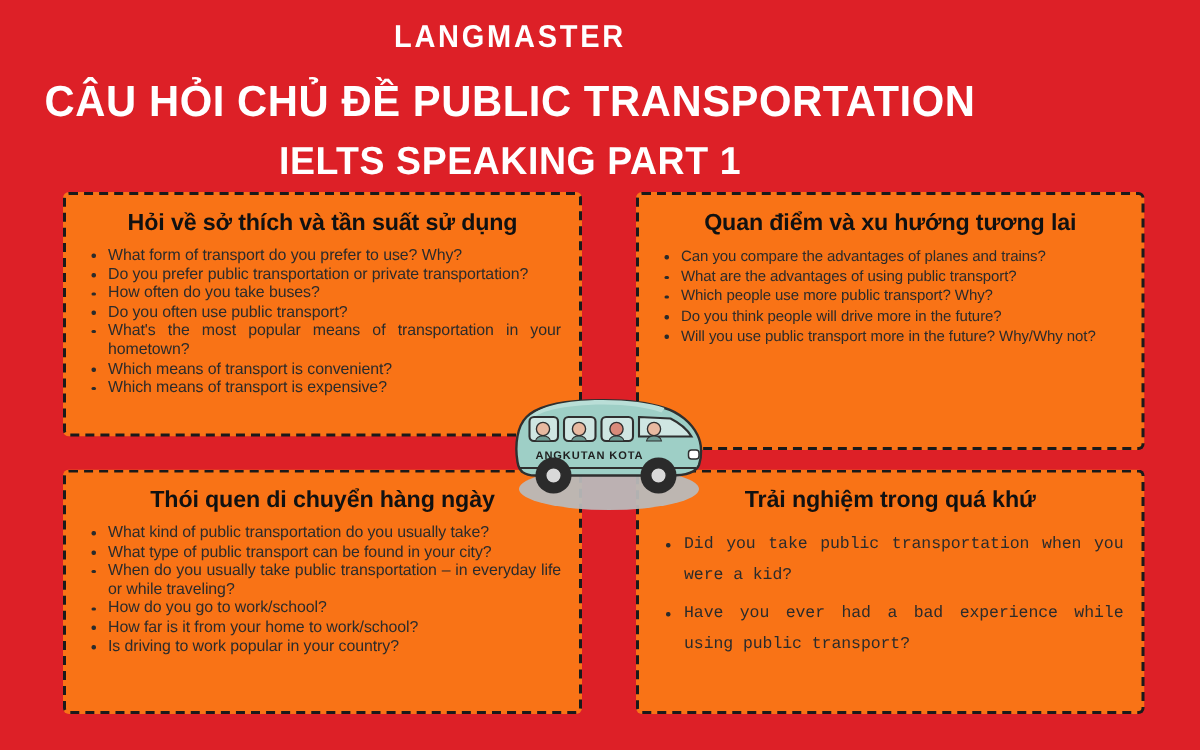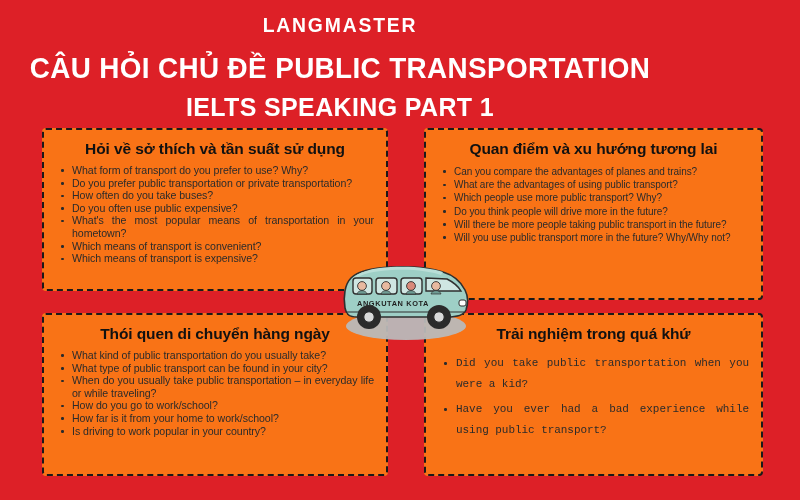--- a/index.html
+++ b/index.html
@@ -157,35 +157,34 @@
     <div class="title-line1">CÂU HỎI CHỦ ĐỀ PUBLIC TRANSPORTATION</div>
     <div class="title-line2">IELTS SPEAKING PART 1</div>
   </div>
 
   <div class="card card-tl">
     <div class="card-title">Hỏi về sở thích và tần suất sử dụng</div>
     <ul class="q-list">
       <li class="q-item">What form of transport do you prefer to use? Why?</li>
       <li class="q-item">Do you prefer public transportation or private transportation?</li>
       <li class="q-item">How often do you take buses?</li>
-      <li class="q-item">Do you often use public expensive?</li>
+      <li class="q-item">Do you often use public transport?</li>
       <li class="q-item">What's the most popular means of transportation in your hometown?</li>
       <li class="q-item">Which means of transport is convenient?</li>
       <li class="q-item">Which means of transport is expensive?</li>
     </ul>
   </div>
 
   <div class="card card-tr">
     <div class="card-title">Quan điểm và xu hướng tương lai</div>
     <ul class="q-list">
       <li class="q-item">Can you compare the advantages of planes and trains?</li>
       <li class="q-item">What are the advantages of using public transport?</li>
       <li class="q-item">Which people use more public transport? Why?</li>
       <li class="q-item">Do you think people will drive more in the future?</li>
-      <li class="q-item">Will there be more people taking public transport in the future?</li>
       <li class="q-item">Will you use public transport more in the future? Why/Why not?</li>
     </ul>
   </div>
 
   <div class="card card-bl">
     <div class="card-title">Thói quen di chuyển hàng ngày</div>
     <ul class="q-list">
       <li class="q-item">What kind of public transportation do you usually take?</li>
       <li class="q-item">What type of public transport can be found in your city?</li>
       <li class="q-item">When do you usually take public transportation – in everyday life or while traveling?</li>

